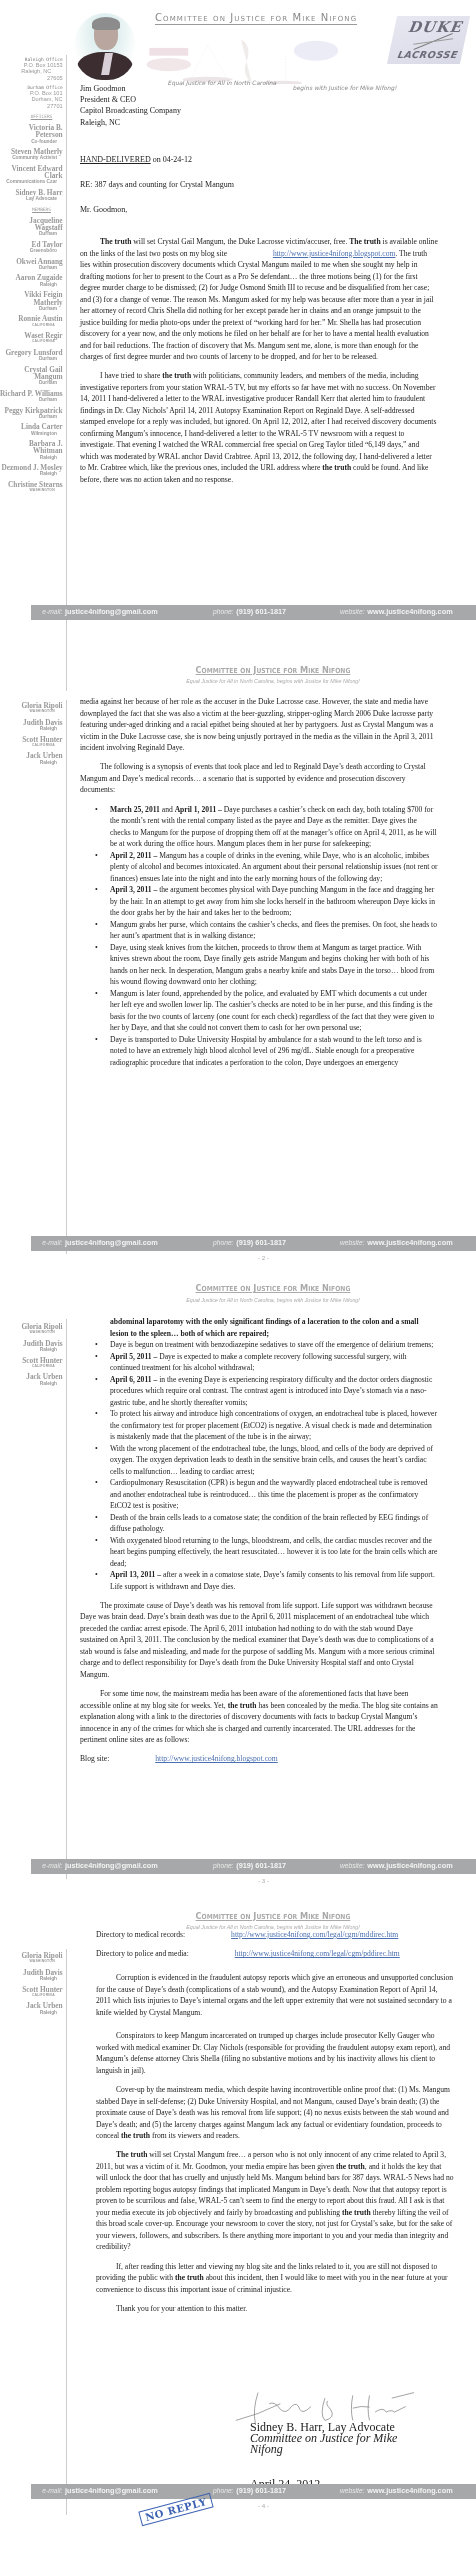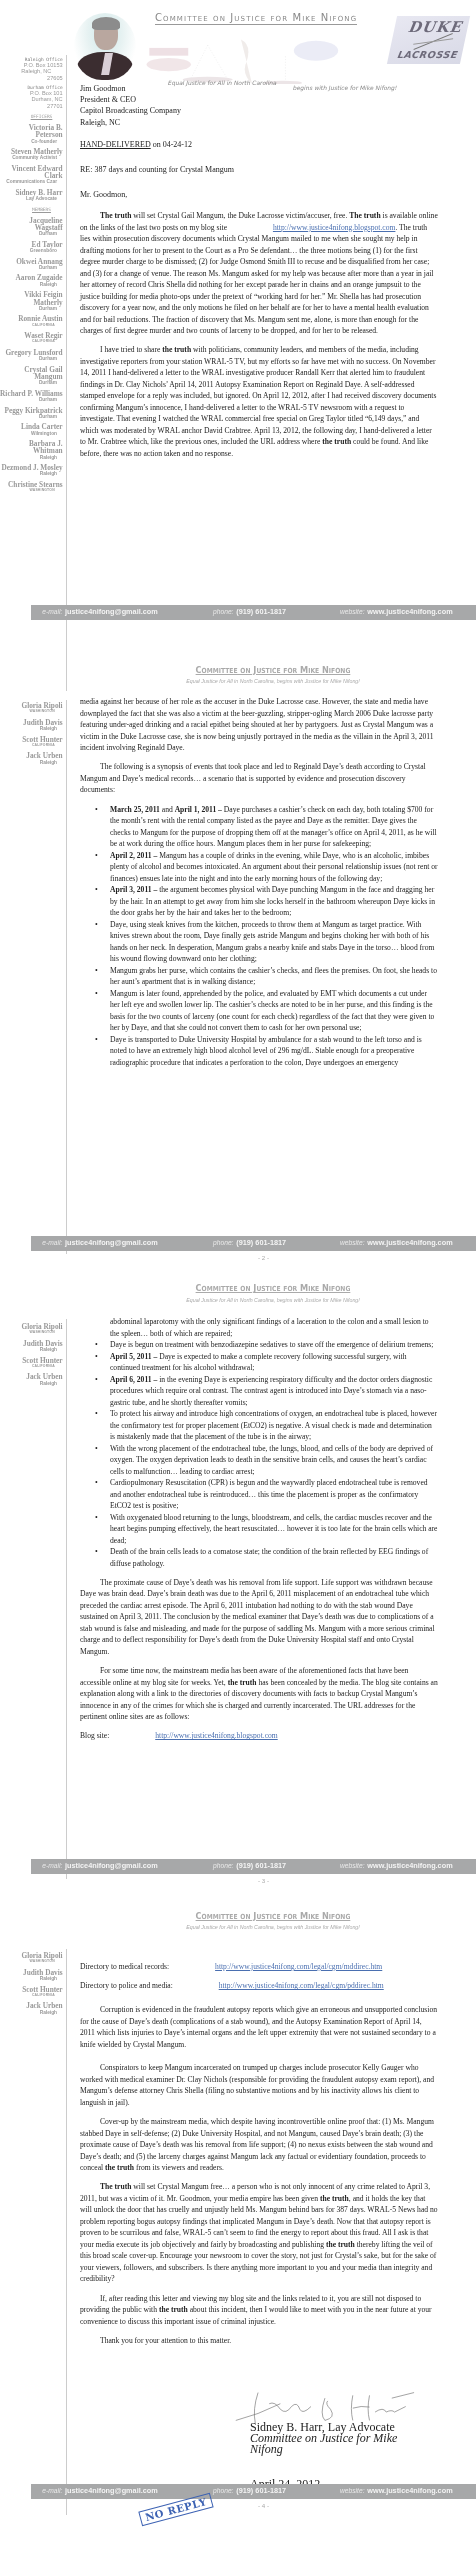--- a/index.html
+++ b/index.html
@@ -193,23 +193,23 @@
       </div>
   </div>
 
   <div class="body" style="top:83px;">
     <div class="addr">
       <div>Jim Goodmon</div>
       <div>President &amp; CEO</div>
       <div>Capitol Broadcasting Company</div>
       <div>Raleigh, NC</div>
     </div>
-    <div class="hand" style="margin-top:11px;"><u>HAND-DELIVERED</u><span> on 04-24-12</span></div>
+    <div class="hand" style="margin-top:26px;"><u>HAND-DELIVERED</u><span> on 04-24-12</span></div>
     <div class="hand" style="margin-top:13.4px;">RE: 387 days and counting for Crystal Mangum</div>
-    <div class="hand" style="margin-top:13.4px;margin-bottom:10px;">Mr. Goodmon,</div>
+    <div class="hand" style="margin-top:13.4px;margin-bottom:21px;">Mr. Goodmon,</div>
     <p class="indent"><b>The truth</b><span> will set Crystal Gail Mangum, the Duke Lacrosse victim/accuser, free. </span><b>The truth</b><span> is available online on the links of the last two posts on my blog site </span><a>http://www.justice4nifong.blogspot.com</a><span>.  The truth lies within prosecution discovery documents which Crystal Mangum mailed to me when she sought my help in drafting motions for her to present to the Court as a Pro Se defendant… the three motions being (1) for the first degree murder charge to be dismissed; (2) for Judge Osmond Smith III to recuse and be disqualified from her case; and (3) for a change of venue.  The reason Ms. Mangum asked for my help was because after more than a year in jail her attorney of record Chris Shella did nothing for her except parade her in chains and an orange jumpsuit to the justice building for media photo-ops under the pretext of “working hard for her.”  Mr. Shella has had prosecution discovery for a year now, and the only motions he filed on her behalf are for her to have a mental health evaluation and for bail reductions.  The fraction of discovery that Ms. Mangum sent me, alone, is more than enough for the charges of first degree murder and two counts of larceny to be dropped, and for her to be released.</span></p>
     <p class="indent"><span>I have tried to share </span><b>the truth</b><span> with politicians, community leaders, and members of the media, including investigative reporters from your station WRAL-5 TV, but my efforts so far have met with no success.  On November 14, 2011 I hand-delivered a letter to the WRAL investigative producer Randall Kerr that alerted him to fraudulent findings in Dr. Clay Nichols’ April 14, 2011 Autopsy Examination Report on Reginald Daye.  A self-addressed stamped envelope for a reply was included, but ignored.  On April 12, 2012, after I had received discovery documents confirming Mangum’s innocence, I hand-delivered a letter to the WRAL-5 TV newsroom with a request to investigate.  That evening I watched the WRAL commercial free special on Greg Taylor titled “6,149 days,” and which was moderated by WRAL anchor David Crabtree.  April 13, 2012, the following day, I hand-delivered a letter to Mr. Crabtree which, like the previous ones, included the URL address where </span><b>the truth</b><span> could be found.  And like before, there was no action taken and no response.</span></p>
   </div>
 
   <div class="footer" style="top:605px;">
     <span class="f1"><span class="lbl">e-mail:</span><span class="val">justice4nifong@gmail.com</span></span>
     <span class="f2"><span class="lbl">phone:</span><span class="val">(919) 601-1817</span></span>
     <span class="f3"><span class="lbl">website:</span><span class="val">www.justice4nifong.com</span></span>
   </div>
 </div>
@@ -238,22 +238,22 @@
         <div class="prole">Raleigh</div>
       </div>
     </div>
   <div class="body" style="top:46px;">
     <p>media against her because of her role as the accuser in the Duke Lacrosse case.  However, the state and media have downplayed the fact that she was also a victim at the beer-guzzling, stripper-ogling March 2006 Duke lacrosse party featuring under-aged drinking and a racial epithet being shouted at her by partygoers.  Just as Crystal Mangum was a victim in the Duke Lacrosse case, she is now being unjustly portrayed in the media as the villain in the April 3, 2011 incident involving Reginald Daye.</p>
     <p class="indent">The following is a synopsis of events that took place and led to Reginald Daye’s death according to Crystal Mangum and Daye’s medical records… a scenario that is supported by evidence and prosecution discovery documents:</p>
     <ul id="bullets-p2">
         <li><b>March 25, 2011</b> and <b>April 1, 2011 –</b><span> Daye purchases a cashier’s check on each day, both totaling $700 for the month’s rent with the rental company listed as the payee and Daye as the remitter.  Daye gives the checks to Mangum for the purpose of dropping them off at the manager’s office on April 4, 2011, as he will be at work during the office hours.  Mangum places them in her purse for safekeeping;</span></li>
         <li><b>April 2, 2011 –</b><span> Mangum has a couple of drinks in the evening, while Daye, who is an alcoholic, imbibes plenty of alcohol and becomes intoxicated.  An argument about their personal relationship issues (not rent or finances) ensues late into the night and into the early morning hours of the following day;</span></li>
         <li><b>April 3, 2011 –</b><span> the argument becomes physical with Daye punching Mangum in the face and dragging her by the hair.  In an attempt to get away from him she locks herself in the bathroom whereupon Daye kicks in the door grabs her by the hair and takes her to the bedroom;</span></li>
+        <li><span>Mangum grabs her purse, which contains the cashier’s checks, and flees the premises.  On foot, she heads to her aunt’s apartment that is in walking distance;</span></li>
         <li><span>Daye, using steak knives from the kitchen, proceeds to throw them at Mangum as target practice.  With knives strewn about the room, Daye finally gets astride Mangum and begins choking her with both of his hands on her neck.  In desperation, Mangum grabs a nearby knife and stabs Daye in the torso… blood from his wound flowing downward onto her clothing;</span></li>
-        <li><span>Mangum grabs her purse, which contains the cashier’s checks, and flees the premises.  On foot, she heads to her aunt’s apartment that is in walking distance;</span></li>
         <li><span>Mangum is later found, apprehended by the police, and evaluated by EMT which documents a cut under her left eye and swollen lower lip.  The cashier’s checks are noted to be in her purse, and this finding is the basis for the two counts of larceny (one count for each check) regardless of the fact that they were given to her by Daye, and that she could not convert them to cash for her own personal use;</span></li>
         <li><span>Daye is transported to Duke University Hospital by ambulance for a stab wound to the left torso and is noted to have an extremely high blood alcohol level of 296 mg/dL.  Stable enough for a preoperative radiographic procedure that indicates a perforation to the colon, Daye undergoes an emergency</span></li>
       </ul>
   </div>
   <div class="footer" style="top:586px;">
     <span class="f1"><span class="lbl">e-mail:</span><span class="val">justice4nifong@gmail.com</span></span>
     <span class="f2"><span class="lbl">phone:</span><span class="val">(919) 601-1817</span></span>
     <span class="f3"><span class="lbl">website:</span><span class="val">www.justice4nifong.com</span></span>
   </div>
   <div class="pagenum" style="top:604px;">- 2 -</div>
@@ -277,32 +277,33 @@
       <div class="person">
         <div class="pname">Scott Hunter</div>
         <div class="prole caps">CALIFORNIA</div>
       </div>
       <div class="person">
         <div class="pname">Jack Urben</div>
         <div class="prole">Raleigh</div>
       </div>
     </div>
   <div class="body" style="top:56px;">
-    <ul style="margin-bottom:0;">
+    <ul style="margin-bottom:0;font-weight:bold;">
         <li class="nob">abdominal laparotomy with the only significant findings of a laceration to the colon and a small lesion to the spleen… both of which are repaired;</li>
       </ul>
     <ul id="bullets-p3">
         <li><span>Daye is begun on treatment with benzodiazepine sedatives to stave off the emergence of delirium tremens;</span></li>
         <li><b>April 5, 2011 –</b><span> Daye is expected to make a complete recovery following successful surgery, with continued treatment for his alcohol withdrawal;</span></li>
         <li><b>April 6, 2011 –</b><span> in the evening Daye is experiencing respiratory difficulty and the doctor orders diagnostic procedures which require oral contrast.  The contrast agent is introduced into Daye’s stomach via a naso-gastric tube, and he shortly thereafter vomits;</span></li>
         <li><span>To protect his airway and introduce high concentrations of oxygen, an endotracheal tube is placed, however the confirmatory test for proper placement (EtCO2) is negative.  A visual check is made and determination is mistakenly made that the placement of the tube is in the airway;</span></li>
         <li><span>With the wrong placement of the endotracheal tube, the lungs, blood, and cells of the body are deprived of oxygen.  The oxygen deprivation leads to death in the sensitive brain cells, and causes the heart’s cardiac cells to malfunction… leading to cardiac arrest;</span></li>
         <li><span>Cardiopulmonary Resuscitation (CPR) is begun and the waywardly placed endotracheal tube is removed and another endotracheal tube is reintroduced… this time the placement is proper as the confirmatory EtCO2 test is positive;</span></li>
+        <li><span>Death of the brain cells leads to a comatose state; the condition of the brain reflected by EEG findings of diffuse pathology.</span></li>
         <li><span>With oxygenated blood returning to the lungs, bloodstream, and cells, the cardiac muscles recover and the heart begins pumping effectively, the heart resuscitated… however it is too late for the brain cells which are dead;</span></li>
-        <li><span>Death of the brain cells leads to a comatose state; the condition of the brain reflected by EEG findings of diffuse pathology.</span></li>
+        <li><b>April 13, 2011 –</b><span> after a week in a comatose state, Daye’s family consents to his removal from life support.  Life support is withdrawn and Daye dies.</span></li>
       </ul>
     <p class="indent">The proximate cause of Daye’s death was his removal from life support.  Life support was withdrawn because Daye was brain dead.  Daye’s brain death was due to the April 6, 2011 misplacement of an endotracheal tube which preceded the cardiac arrest episode.  The April 6, 2011 intubation had nothing to do with the stab wound Daye sustained on April 3, 2011.  The conclusion by the medical examiner that Daye’s death was due to complications of a stab wound is false and misleading, and made for the purpose of saddling Ms. Mangum with a more serious criminal charge and to deflect responsibility for Daye’s death from the Duke University Hospital staff and onto Crystal Mangum.</p>
     <p class="indent"><span>For some time now, the mainstream media has been aware of the aforementioned facts that have been accessible online at my blog site for weeks.  Yet, </span><b>the truth</b><span> has been concealed by the media.  The blog site contains an explanation along with a link to the directories of discovery documents with facts to backup Crystal Mangum’s innocence in any of the crimes for which she is charged and currently incarcerated.  The URL addresses for the pertinent online sites are as follows:</span></p>
     <p><span>Blog site:  </span><a>http://www.justice4nifong.blogspot.com</a></p>
   </div>
   <div class="footer" style="top:599px;">
     <span class="f1"><span class="lbl">e-mail:</span><span class="val">justice4nifong@gmail.com</span></span>
     <span class="f2"><span class="lbl">phone:</span><span class="val">(919) 601-1817</span></span>
     <span class="f3"><span class="lbl">website:</span><span class="val">www.justice4nifong.com</span></span>
   </div>
@@ -326,21 +327,21 @@
       </div>
       <div class="person">
         <div class="pname">Scott Hunter</div>
         <div class="prole caps">CALIFORNIA</div>
       </div>
       <div class="person">
         <div class="pname">Jack Urben</div>
         <div class="prole">Raleigh</div>
       </div>
     </div>
-  <div class="body" style="top:68px;">
+  <div class="body" style="top:36px;margin-left:16px;">
     <p><span>Directory to medical records:  </span><a>http://www.justice4nifong.com/legal/cgm/mddirec.htm</a></p>
     <p style="margin-bottom:12.3px;"><span>Directory to police and media:  </span><a>http://www.justice4nifong.com/legal/cgm/pddirec.htm</a></p>
     <p class="indent" style="margin-bottom:12.3px;">Corruption is evidenced in the fraudulent autopsy reports which give an erroneous and unsupported conclusion for the cause of Daye’s death (complications of a stab wound), and the Autopsy Examination Report of April 14, 2011 which lists injuries to Daye’s internal organs and the left upper extremity that were not sustained secondary to a knife wielded by Crystal Mangum.</p>
     <p class="indent">Conspirators to keep Mangum incarcerated on trumped up charges include prosecutor Kelly Gauger who worked with medical examiner Dr. Clay Nichols (responsible for providing the fraudulent autopsy exam report), and Mangum’s defense attorney Chris Shella (filing no substantive motions and by his inactivity allows his client to languish in jail).</p>
     <p class="indent"><span>Cover-up by the mainstream media, which despite having incontrovertible online proof that: (1) Ms. Mangum stabbed Daye in self-defense; (2) Duke University Hospital, and not Mangum, caused Daye’s brain death; (3) the proximate cause of Daye’s death was his removal from life support; (4) no nexus exists between the stab wound and Daye’s death; and (5) the larceny charges against Mangum lack any factual or evidentiary foundation, proceeds to conceal </span><b>the truth</b><span> from its viewers and readers.</span></p>
     <p class="indent"><b>The truth</b><span> will set Crystal Mangum free… a person who is not only innocent of any crime related to April 3, 2011, but was a victim of it.  Mr. Goodmon, your media empire has been given </span><b>the truth</b><span>, and it holds the key that will unlock the door that has cruelly and unjustly held Ms. Mangum behind bars for 387 days.  WRAL-5 News had no problem reporting bogus autopsy findings that implicated Mangum in Daye’s death.  Now that that autopsy report is proven to be scurrilous and false, WRAL-5 can’t seem to find the energy to report about this fraud.  All I ask is that your media execute its job objectively and fairly by broadcasting and publishing </span><b>the truth</b><span> thereby lifting the veil of this broad scale cover-up.  Encourage your newsroom to cover the story, not just for Crystal’s sake, but for the sake of your viewers, followers, and subscribers.  Is there anything more important to you and your media than integrity and credibility?</span></p>
     <p class="indent"><span>If, after reading this letter and viewing my blog site and the links related to it, you are still not disposed to providing the public with </span><b>the truth</b><span> about this incident, then I would like to meet with you in the near future at your convenience to discuss this important issue of criminal injustice.</span></p>
     <p class="indent">Thank you for your attention to this matter.</p>
   </div>
   <svg class="signature" style="top:494px;" viewBox="0 0 380 70">

